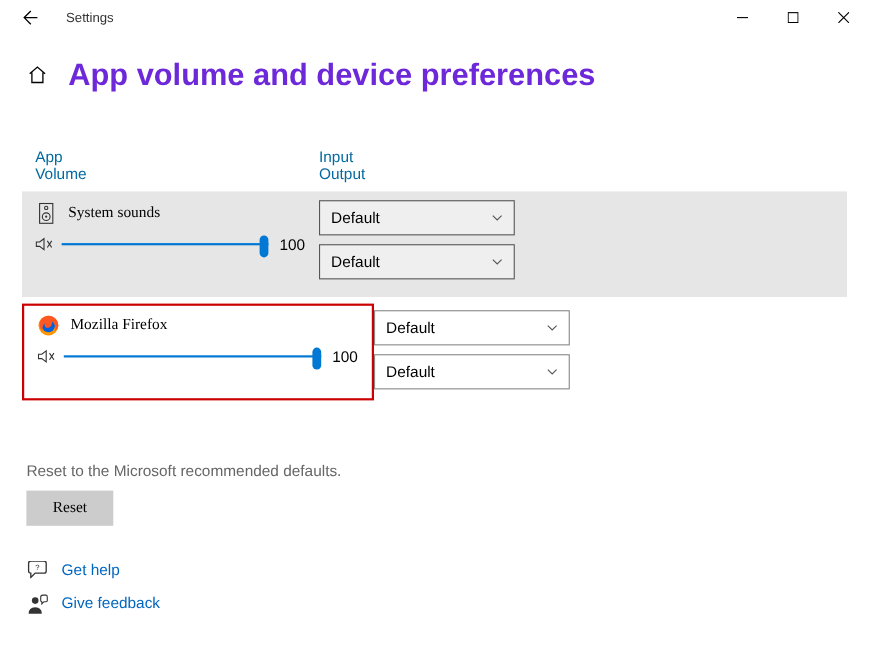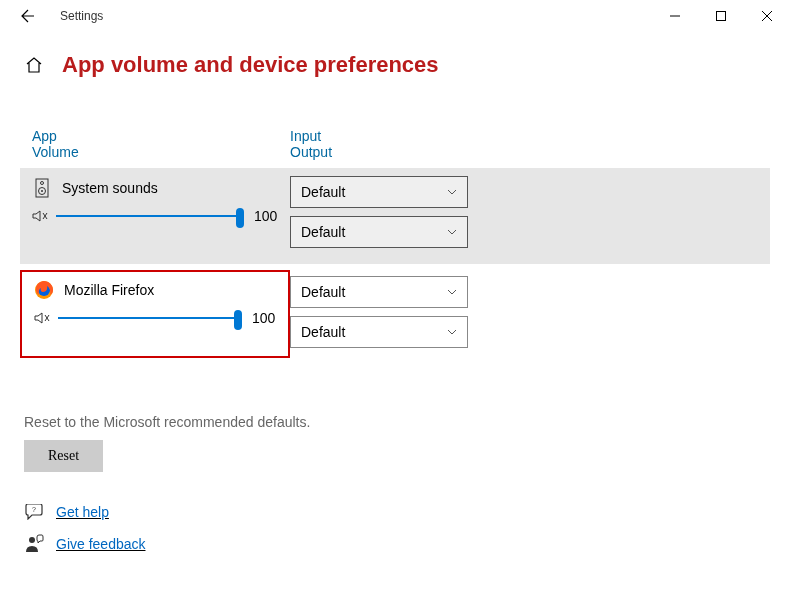--- a/index.html
+++ b/index.html
@@ -49,23 +49,23 @@
   display: flex;
   align-items: center;
   padding: 20px 24px 10px 24px;
 }
 .home-icon {
   width: 20px;
   height: 20px;
   margin-right: 18px;
 }
 .page-title {
-  font-size: 22px;
+  font-size: 28px;
   font-weight: 600;
-  color: #b91c1c;
+  color: #6d28d9;
 }
 .content {
   padding: 40px 20px 0 20px;
 }
 .column-headers {
   display: flex;
   color: #0369a1;
   font-size: 14px;
   margin-bottom: 8px;
 }
@@ -93,21 +93,21 @@
   align-items: center;
   margin-bottom: 8px;
   padding-left: 4px;
 }
 .app-icon {
   width: 20px;
   height: 20px;
   margin-right: 10px;
   flex-shrink: 0;
 }
-.app-name { font-size: 14px; }
+.app-name { font-size: 14px; font-family: Liberation Serif, serif; }
 .slider-row {
   display: flex;
   align-items: center;
   padding-left: 4px;
 }
 .mute-icon {
   width: 18px;
   margin-right: 6px;
   flex-shrink: 0;
 }
@@ -177,23 +177,22 @@
   font-size: 14px;
   cursor: pointer;
   font-family: Liberation Serif, serif;
 }
 .links {
   margin-top: 32px;
   padding-left: 4px;
 }
 .link-row {
   display: flex;
-  align-items: center;
+  align-items: flex-start;
   margin-bottom: 14px;
-  text-decoration: underline;
 }
 .link-icon {
   width: 20px;
   margin-right: 12px;
 }
 .link-text {
   color: #0067c0;
   font-size: 14px;
   cursor: pointer;
 }
@@ -280,21 +279,21 @@
       <div class="dropdown">
         <span>Default</span>
         <svg width="10" height="6" class="chevron">
             <path d="M1 1 L5 5 L9 1" stroke="#555" fill="none" stroke-width="1"></path>
           </svg>
       </div>
     </div>
   </div>
 
   <div style="display:flex;">
-    <div class="app-row highlighted" style="width:270px;">
+    <div class="app-row highlighted" style="width:320px;">
       <div class="app-left" style="width:100%;">
         <div class="app-name-row">
           <svg class="app-icon" viewBox="0 0 20 20">
             <circle cx="10" cy="10" r="9" fill="#ff9500"></circle>
             <circle cx="10" cy="10" r="6" fill="#0060df"></circle>
             <path d="M10 1 C15 1 19 5 19 10 C19 12 18 14 16 15 C17 12 16 8 13 6 C14 9 12 12 9 12 C7 12 6 10 7 8 C5 9 4 12 5 15 C2 13 1 9 3 5 C5 2 8 1 10 1 Z" fill="#ff5722"></path>
           </svg>
           <span class="app-name">Mozilla Firefox</span>
         </div>
         <div class="slider-row">

